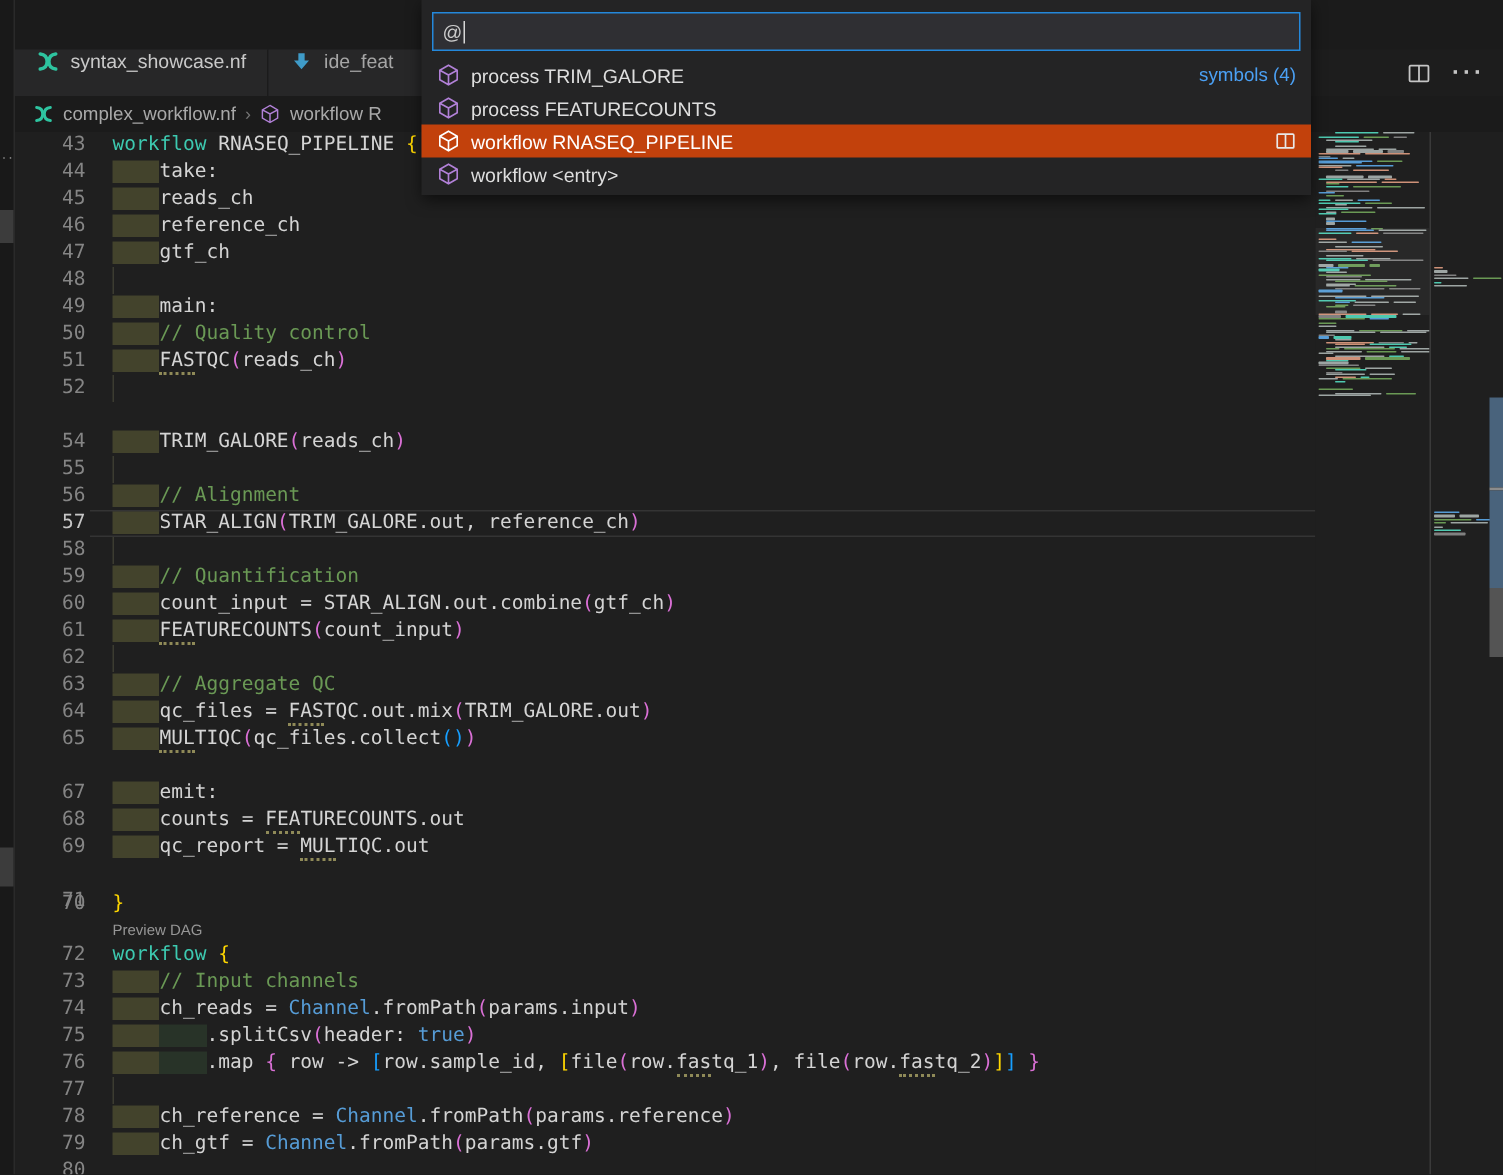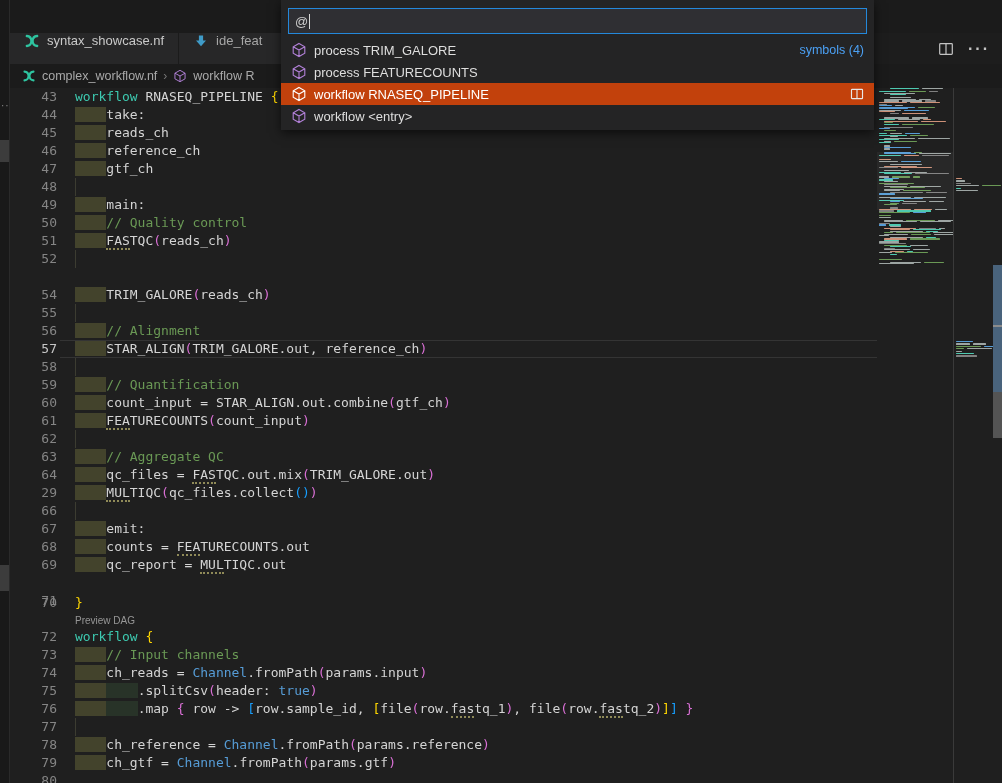--- a/index.html
+++ b/index.html
@@ -208,26 +208,22 @@
       </div>
       <div class="row" style="top: 360px;">
         <div class="ln">63</div>
         <div class="code"><span class="ind1">    </span><span class="cm">// Aggregate QC</span></div>
       </div>
       <div class="row" style="top: 378px;">
         <div class="ln">64</div>
         <div class="code"><span class="ind1">    </span><span class="id">qc_files = </span><span class="h">FAS</span><span class="id">TQC.out.mix</span><span class="b2">(</span><span class="id">TRIM_GALORE.out</span><span class="b2">)</span></div>
       </div>
       <div class="row" style="top: 396px;">
-        <div class="ln">29</div>
+        <div class="ln">65</div>
         <div class="code"><span class="ind1">    </span><span class="h">MUL</span><span class="id">TIQC</span><span class="b2">(</span><span class="id">qc_files.collect</span><span class="b3">()</span><span class="b2">)</span></div>
-      </div>
-      <div class="row" style="top: 414px;">
-        <div class="ln">66</div>
-        <div class="code"><span class="guide"></span></div>
       </div>
       <div class="row" style="top: 432px;">
         <div class="ln">67</div>
         <div class="code"><span class="ind1">    </span><span class="id">emit:</span></div>
       </div>
       <div class="row" style="top: 450px;">
         <div class="ln">68</div>
         <div class="code"><span class="ind1">    </span><span class="id">counts = </span><span class="h">FEA</span><span class="id">TURECOUNTS.out</span></div>
       </div>
       <div class="row" style="top: 468px;">

